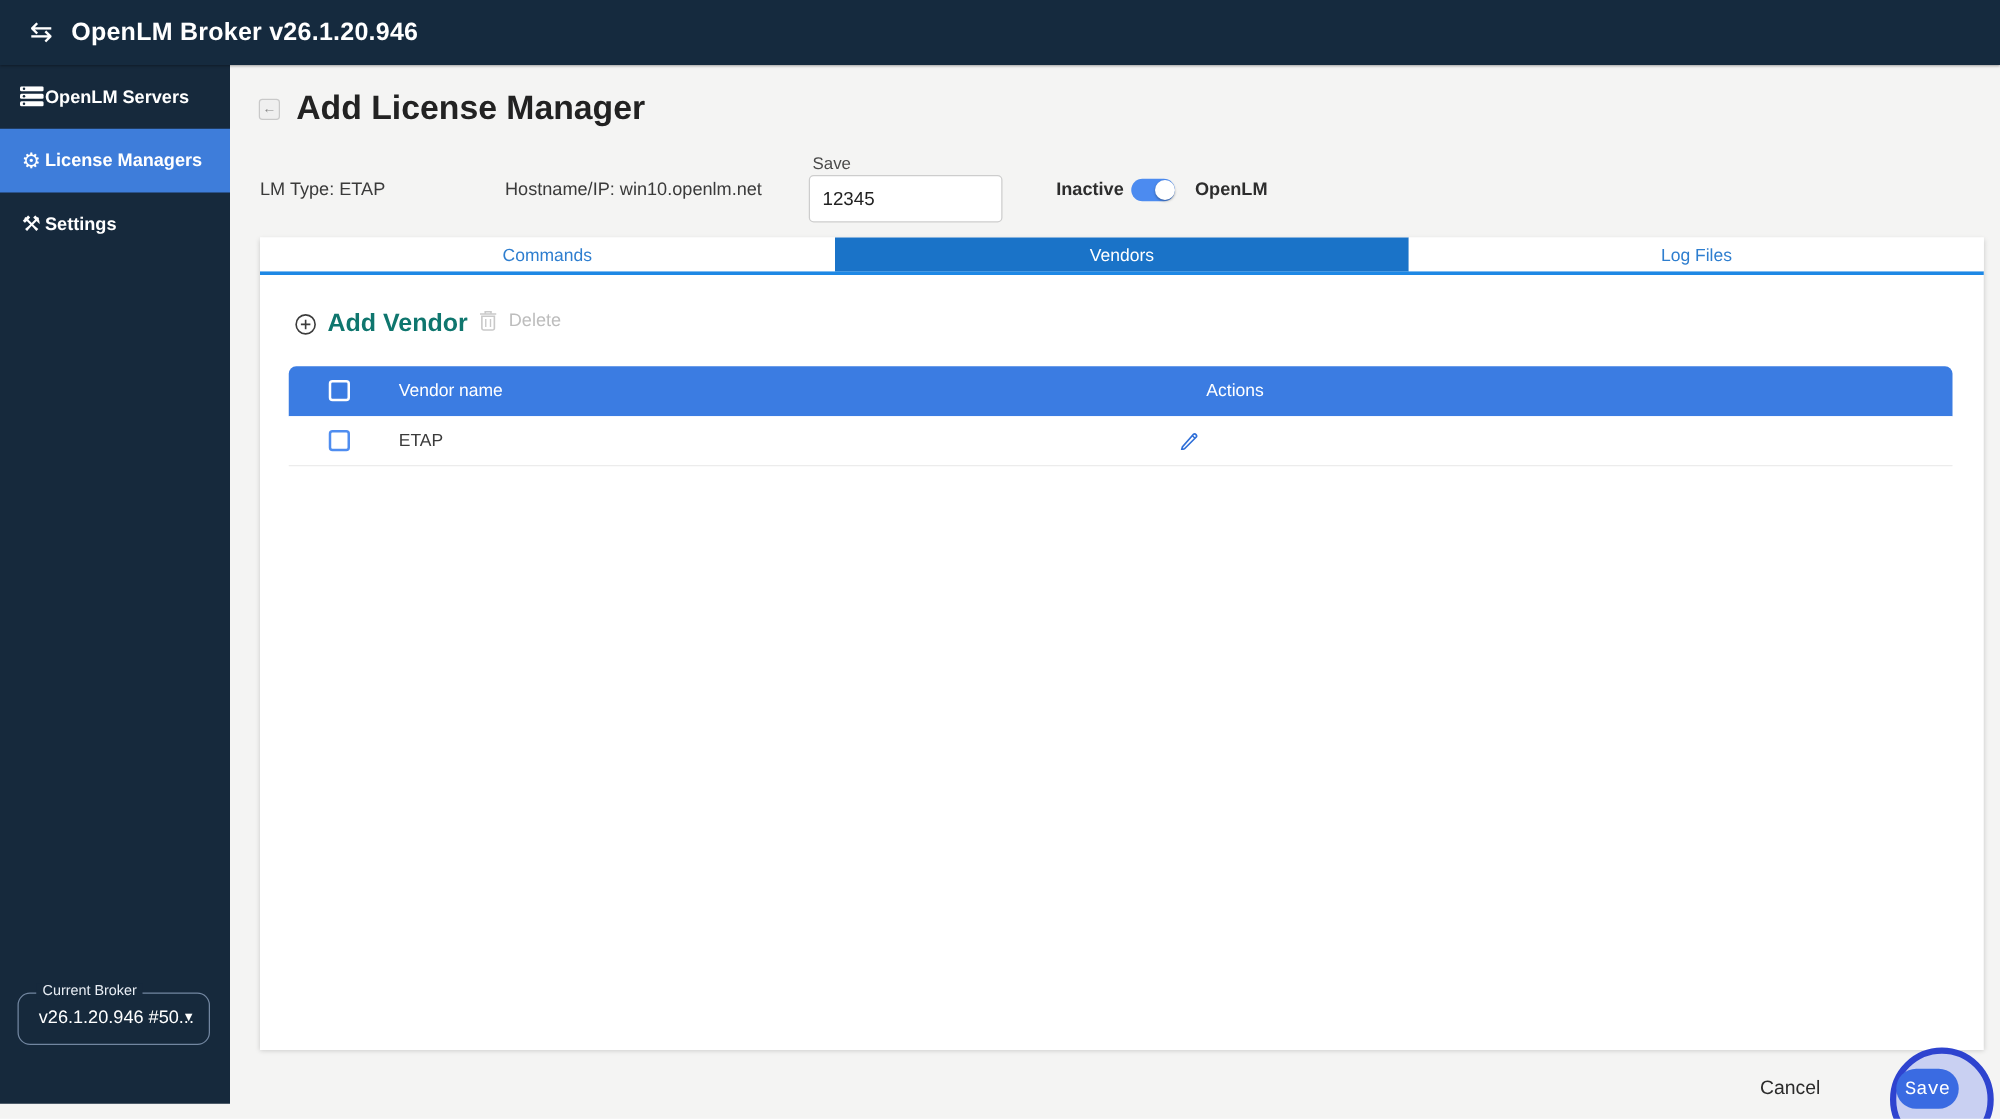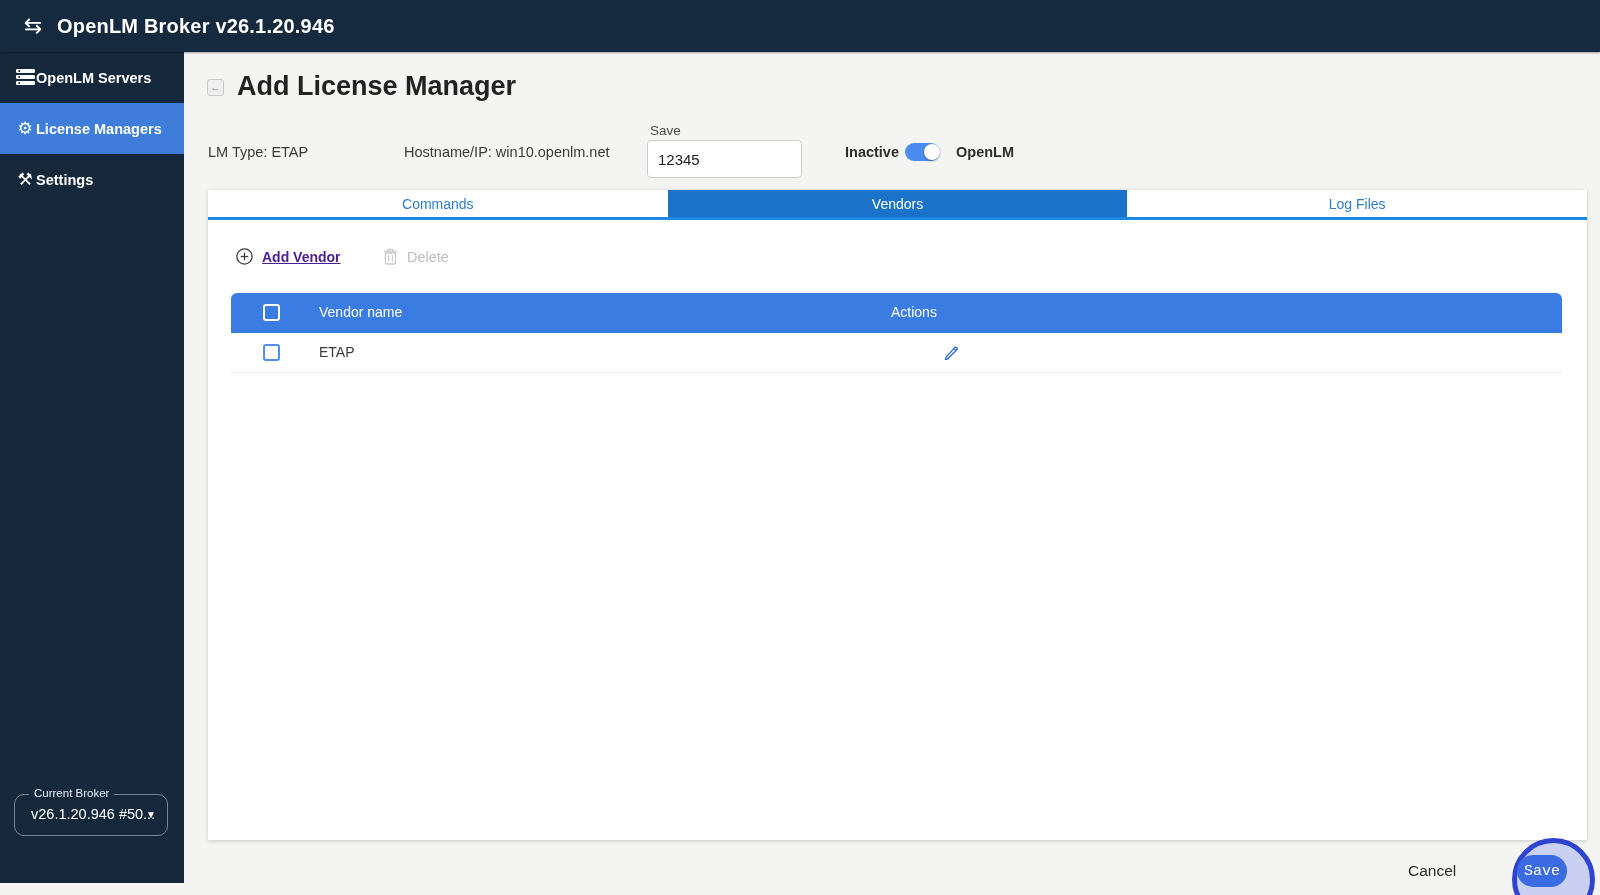--- a/index.html
+++ b/index.html
@@ -99,21 +99,21 @@
     flex:1; display:flex; align-items:center; justify-content:center;
     font-size:14px; color:#2e7ecf; cursor:pointer; background:#fff;
   }
   .tab.active { background:#1a73c8; color:#fff; }
 
   
   .tool-add {
     position:absolute; left:28px; top:58px; display:flex; align-items:center; cursor:pointer;
   }
   .tool-add .plus-icon { width:17px; height:17px; }
-  .tool-add .t-label { margin-left:9px; font-size:14px; font-weight:600; color:#4c1d95;text-decoration:underline; }
+  .tool-add .t-label { margin-left:9px; font-size:20px; font-weight:600; color:#0f766e; }
   .tool-del {
     position:absolute; left:175px; top:58px; display:flex; align-items:center; cursor:default;
   }
   .tool-del .trash-icon { width:15px; height:17px; }
   .tool-del .t-label { margin-left:9px; font-size:14.5px; color:#bdbdbd; }
 
   
   .vendor-table { position:absolute; left:23px; top:103px; width:1331px; }
   .vt-header {
     height:40px; background:#3b7ce2; border-radius:6px 6px 0 0;
@@ -123,21 +123,21 @@
     height:40px; background:#fff; border-bottom:1px solid #ececec; position:relative;
     font-size:14px; color:#3a3a3a;
   }
   .cbx {
     position:absolute; left:32px; top:11px; width:17px; height:17px;
     border-radius:3px; cursor:pointer;
   }
   .cbx.hdr { border:2px solid #fff; background:transparent; }
   .cbx.row { border:2px solid #4f8df0; background:#fff; }
   .col-name { position:absolute; left:88px; top:11px; }
-  .col-actions-hdr { position:absolute; left:660px; top:11px; width:120px; text-align:left; }
+  .col-actions-hdr { position:absolute; left:660px; top:11px; width:120px; text-align:right; }
   .pencil-btn { position:absolute; left:697px; top:11px; width:46px; text-align:center; cursor:pointer; }
 
   
   .cancel-btn {
     position:absolute; left:1408px; top:862px; font-size:15.5px; color:#2b2b2b; cursor:pointer;
   }
   .save-ring {
     position:absolute; left:1512px; top:838px; width:83px; height:83px;
     border:5px solid #2e43cf; border-radius:50%; background:#c9d0f2; z-index:5;
   }

